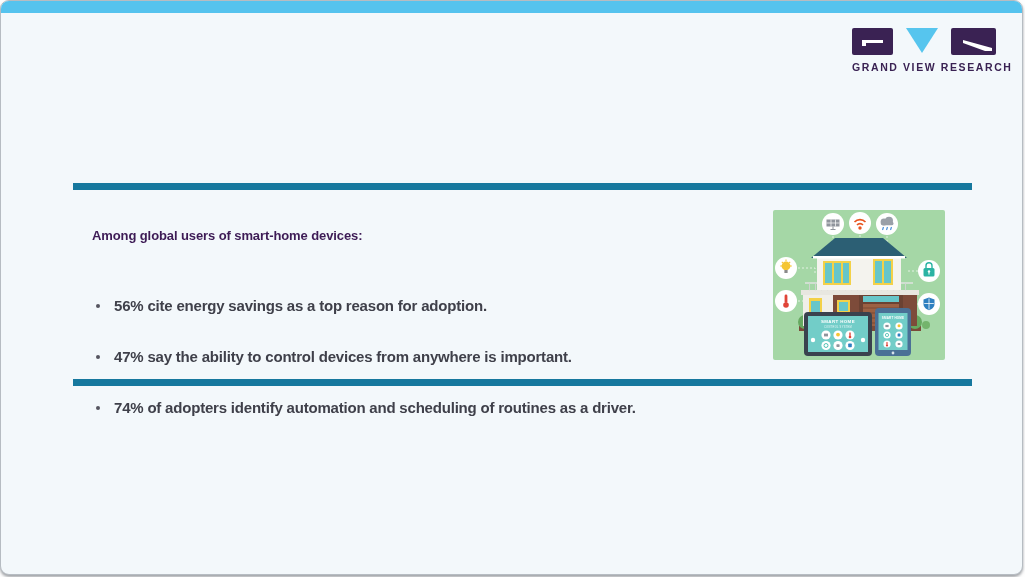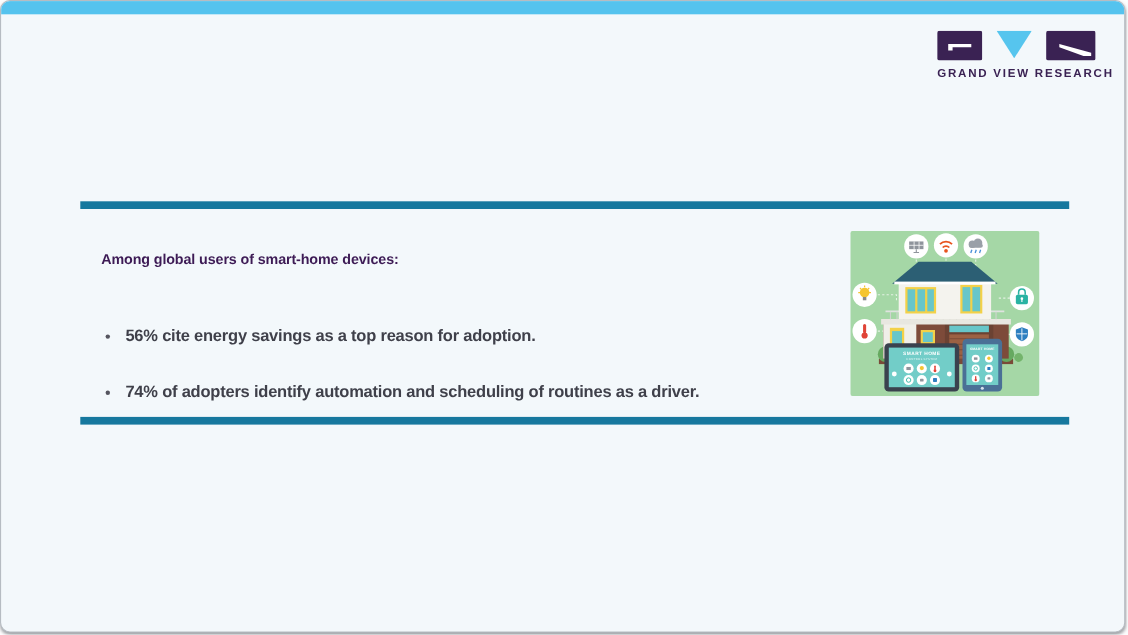--- a/index.html
+++ b/index.html
@@ -67,20 +67,24 @@
 
     <div class="heading">Among global users of smart-home devices:</div>
 
     <ul class="bullets">
       <li class="bullet">
         <span class="dot"></span>
         <span class="txt">56% cite energy savings as a top reason for adoption.</span>
       </li>
       <li class="bullet">
         <span class="dot"></span>
+        <span class="txt">47% say the ability to control devices from anywhere is important.</span>
+      </li>
+      <li class="bullet">
+        <span class="dot"></span>
         <span class="txt">74% of adopters identify automation and scheduling of routines as a driver.</span>
       </li>
     </ul>
 
     <svg class="illustration" viewBox="0 0 172 150">
       <rect width="172" height="150" rx="2" fill="#a5d7a6"></rect>
 
       <g stroke="#e3f1e3" stroke-width="1" stroke-dasharray="2 2" fill="none">
         <path d="M60 26 v9 h9"></path>
         <path d="M87 25 v13"></path>

